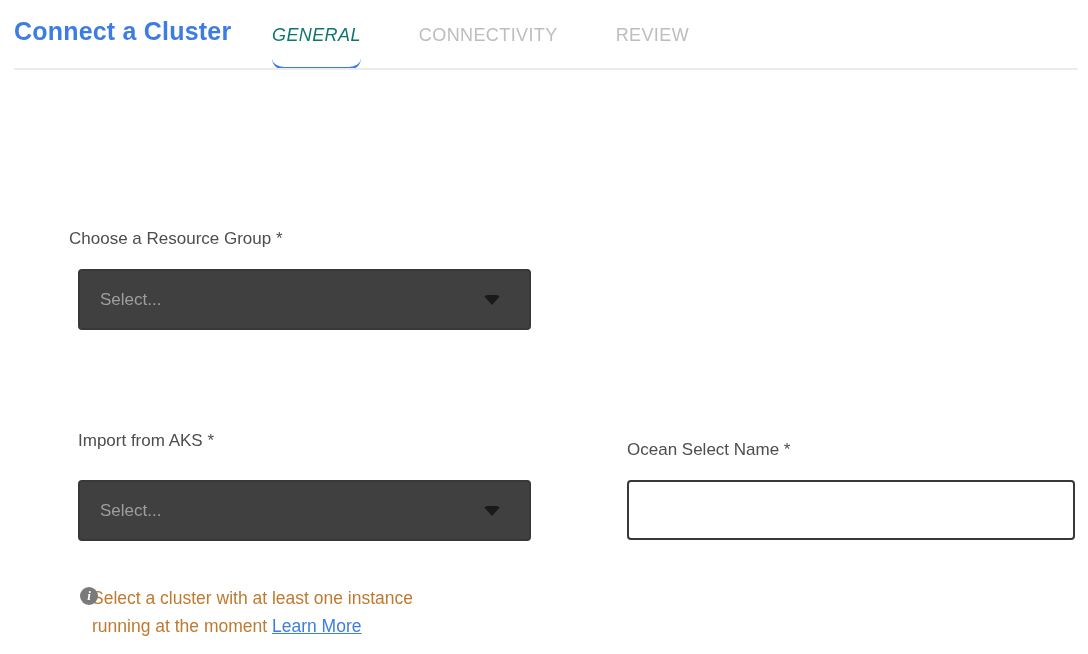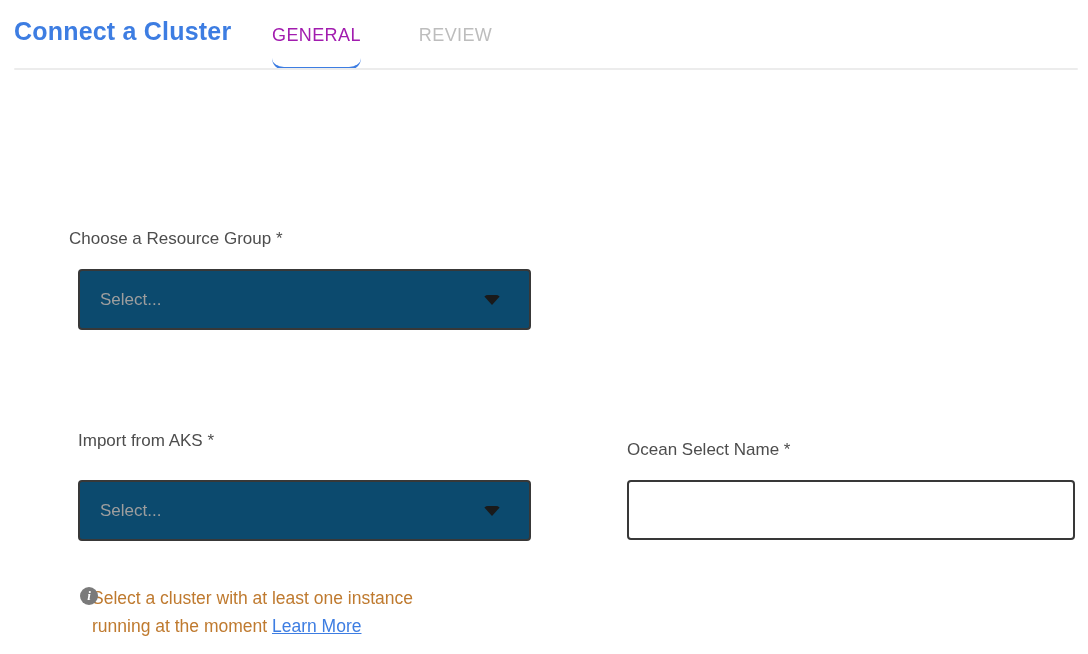--- a/index.html
+++ b/index.html
@@ -12,31 +12,31 @@
   .page-title {
     position: absolute; left: 14px; top: 17px;
     font-size: 25px; font-weight: 700; color: #3d7de2; letter-spacing: 0.2px;
   }
   .tabs { position: absolute; left: 272px; top: 0; height: 70px; display: flex; gap: 58px; }
   .tab {
     display: flex; align-items: center; height: 100%;
     font-size: 18px; color: #bdbdbd; letter-spacing: 0.4px; cursor: pointer;
     border-bottom: 3px solid transparent; padding-top: 3px;
   }
-  .tab.active { color: #a21caf; border-bottom-color: #3d7de2; }
+  .tab.active { color: #0f766e; border-bottom-color: #3d7de2; font-style: italic; }
 
   
   .field-label { position: absolute; font-size: 17px; color: #4d4d4d; }
   .lbl-resource-group { left: 69px; top: 229px; text-align: right; }
   .lbl-import-aks     { left: 78px; top: 431px; }
   .lbl-cluster-name   { left: 627px; top: 440px; }
 
   .select-box {
     position: absolute; width: 453px; height: 61px;
-    border: 2px solid #383838; border-radius: 4px; background: #0c4a6e;
+    border: 2px solid #383838; border-radius: 4px; background: #404040;
     display: flex; align-items: center; cursor: pointer;
   }
   .sel-resource-group { left: 78px; top: 269px; }
   .sel-import-aks     { left: 78px; top: 480px; }
   .select-placeholder { padding-left: 20px; font-size: 17px; color: #9e9e9e; }
   .select-arrow {
     position: absolute; right: 28px; top: 50%; margin-top: -5px;
     width: 0; height: 0;
     border-left: 9px solid transparent; border-right: 9px solid transparent;
     border-top: 10px solid #1a1a1a;
@@ -66,20 +66,21 @@
     color: #3d7de2; text-decoration: underline; cursor: pointer; white-space: nowrap;
   }
 </style>
 </head>
 <body>
 
 <div class="header">
   <div class="page-title">Connect a Cluster</div>
   <div class="tabs">
     <div class="tab active">GENERAL</div>
+    <div class="tab">CONNECTIVITY</div>
     <div class="tab">REVIEW</div>
   </div>
   <div class="header-divider"></div>
 </div>
 
 <div class="field-label lbl-resource-group">Choose a Resource Group *</div>
 <div class="select-box sel-resource-group">
   <span class="select-placeholder">Select...</span>
   <span class="select-arrow"></span>
 </div>

